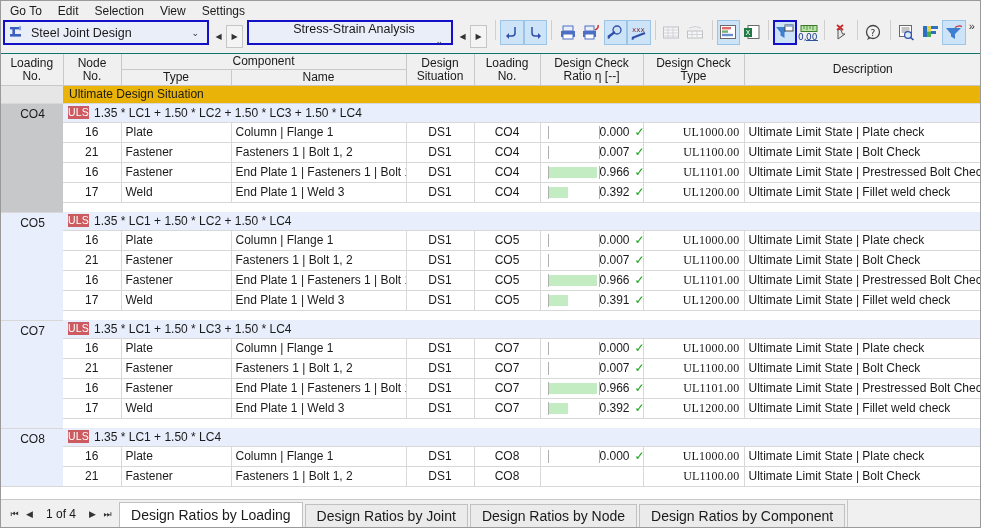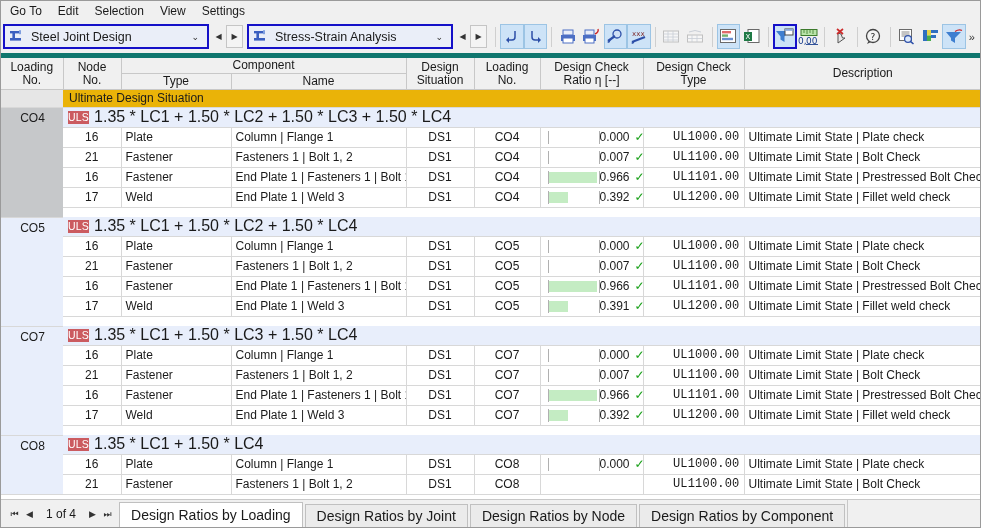--- a/index.html
+++ b/index.html
@@ -37,35 +37,35 @@
   
   .menubar{
     height:19px;min-height:19px;background:#f0f0f0;
     display:flex;align-items:center;padding-left:9px;
     font-size:12px;
   }
   .menubar .mi{padding:0 10px 0 0;margin-right:6px;white-space:nowrap;cursor:default;}
   
   .toolbar{
     height:33px;min-height:33px;background:#f0f0f0;
-    display:flex;align-items:center;padding:0 2px;
-    border-bottom:5px solid #0f766e;
+    display:flex;padding:0 2px;
+    border-bottom:1px solid #0f766e;
   }
   .combo-hl{
     border:2px solid #1410c8;padding:0;display:flex;align-items:center;
     background:#eaeef8;height:25px;box-sizing:border-box;
   }
   .combo{
     display:flex;align-items:center;height:21px;
     background:#eaeef8;min-width:0;padding:0 2px 0 4px;
   }
   .combo .lbl{margin-left:6px;white-space:nowrap;font-size:12.5px;}
   .combo .chev{margin-left:auto;padding:0 6px 0 10px;color:#333;font-size:9px;}
   .cb1{width:196px;}
-  .cb2{width:196px;}
+  .cb2{width:196px;flex-direction:column;}
   .navbtns{display:flex;align-items:center;margin:0 3px;}
   .navbtn{
     width:15px;height:21px;border:1px solid #c5c5c5;background:#f4f4f4;
     display:flex;align-items:center;justify-content:center;
     font-size:8px;color:#333;margin-right:1px;cursor:pointer;
   }
   .navbtn.flat{border:none;background:transparent;width:13px;}
   .tsep{width:1px;height:20px;background:#cfcfcf;margin:0 4px;}
   .tbtn{
     width:25px;height:25px;display:flex;align-items:center;justify-content:center;
@@ -93,42 +93,42 @@
   .c-type{width:110px;}
   .c-name{width:175px;}
   .c-ds{width:68px;}
   .c-lno{width:66px;}
   .c-ratio{width:103px;}
   .c-dct{width:101px;}
   .c-desc{width:auto;}
   td.num{text-align:center;}
   td.center{text-align:center;}
   td.left{text-align:left;}
-  td.mono{font-family:Liberation Mono, monospace;font-size:11px;text-align:right;padding-right:8px;letter-spacing:.2px;}
+  td.mono{font-family:Liberation Serif, serif;font-size:11px;text-align:right;padding-right:8px;letter-spacing:.2px;}
   
   tr.sit td{
     background:#eab308;height:17px;line-height:17px;font-size:12px;
     border-right:none;border-bottom:1px solid #d8d8d8;padding-left:6px;
   }
   tr.co td{
     background:#e8eefb;height:18px;line-height:18px;border-right:none;
     border-bottom:1px solid #d8d8d8;padding-left:5px;
   }
   tr.spacer td{background:#fff;height:9px;border-right:none;border-bottom:none;}
   td.loadcell{
     background:#e0e0e2;border-right:1px solid #c8c8c8;border-bottom:none;
     text-align:center;vertical-align:top;font-size:12px;color:#1b1b1b;
   }
   td.loadcell.sel{background:#c6c8ca;}
   .uls-badge{
     display:inline-block;background:#cb5b60;color:#fff;font-size:10.5px;
     line-height:13px;padding:0 0;margin-right:5px;vertical-align:1px;
     font-weight:normal;letter-spacing:.2px;
   }
-  .co-formula{font-size:16px;color:#1a1a1a;}
+  .co-formula{font-size:12px;color:#1a1a1a;}
   
   .ratiocell{position:relative;padding:0;}
   .ratiobox{display:flex;align-items:flex-end;height:19px;width:100%;}
   .bararea{position:relative;width:52px;height:19px;margin-left:3px;flex:none;}
   .bararea .tick{position:absolute;top:3px;bottom:3px;width:1px;background:#b0b0b0;}
   .bararea .tick.l{left:0;}
   .bararea .tick.r{right:0;}
   .bararea .fill{position:absolute;left:1px;top:4px;height:11px;background:#c4ecc3;}
   .ratioval{flex:1;text-align:right;padding-right:2px;font-size:12px;}
   .ok{color:#19a019;font-size:12px;padding:0 3px 0 3px;}

